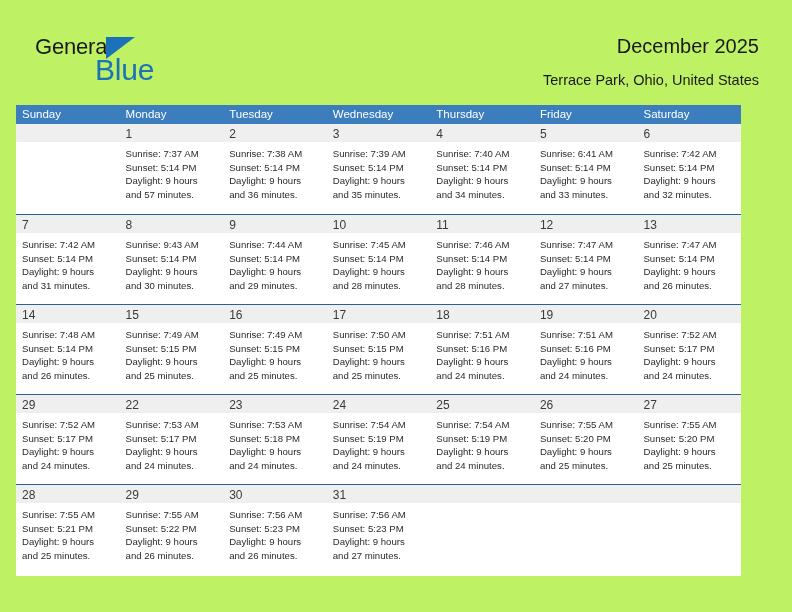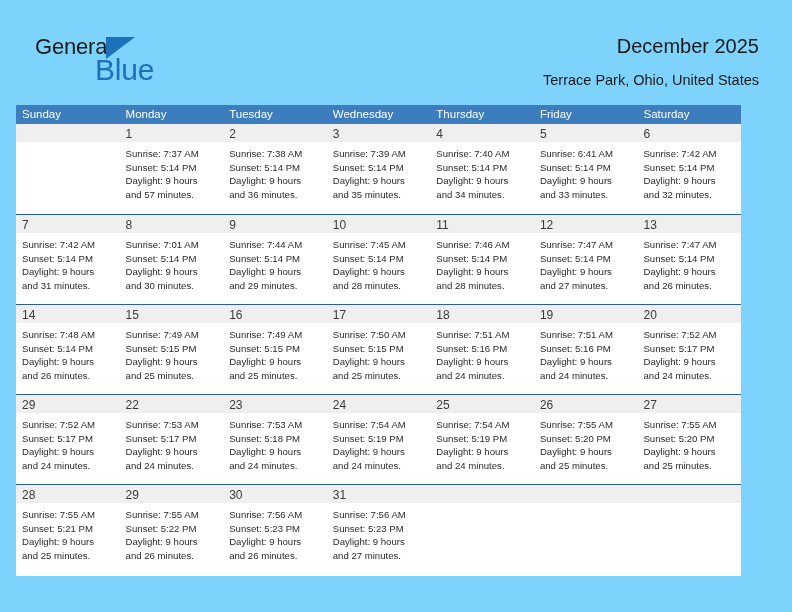--- a/index.html
+++ b/index.html
@@ -7,21 +7,21 @@
     margin: 0; padding: 0;
     width: 792px; height: 612px;
     background: #ffffff;
     font-family: "Liberation Sans", sans-serif;
     -webkit-font-smoothing: antialiased;
   }
   .page {
     position: relative;
     width: 792px; height: 612px;
     overflow: hidden;
-    background: #7dd3fc;
+    background: #bef264;
     text-decoration: underline;
   }
 
   
   .header {
     position: absolute;
     left: 33px; top: 28px; right: 33px;
     height: 68px;
   }
   .logo {
@@ -226,21 +226,21 @@
             <div class="lines">
               <div class="line">Sunrise: 7:42 AM</div>
               <div class="line">Sunset: 5:14 PM</div>
               <div class="line">Daylight: 9 hours</div>
               <div class="line">and 31 minutes.</div>
             </div>
           </div>
           <div class="cell">
             <div class="daynum-band"><span class="daynum">8</span></div>
             <div class="lines">
-              <div class="line">Sunrise: 7:01 AM</div>
+              <div class="line">Sunrise: 9:43 AM</div>
               <div class="line">Sunset: 5:14 PM</div>
               <div class="line">Daylight: 9 hours</div>
               <div class="line">and 30 minutes.</div>
             </div>
           </div>
           <div class="cell">
             <div class="daynum-band"><span class="daynum">9</span></div>
             <div class="lines">
               <div class="line">Sunrise: 7:44 AM</div>
               <div class="line">Sunset: 5:14 PM</div>

